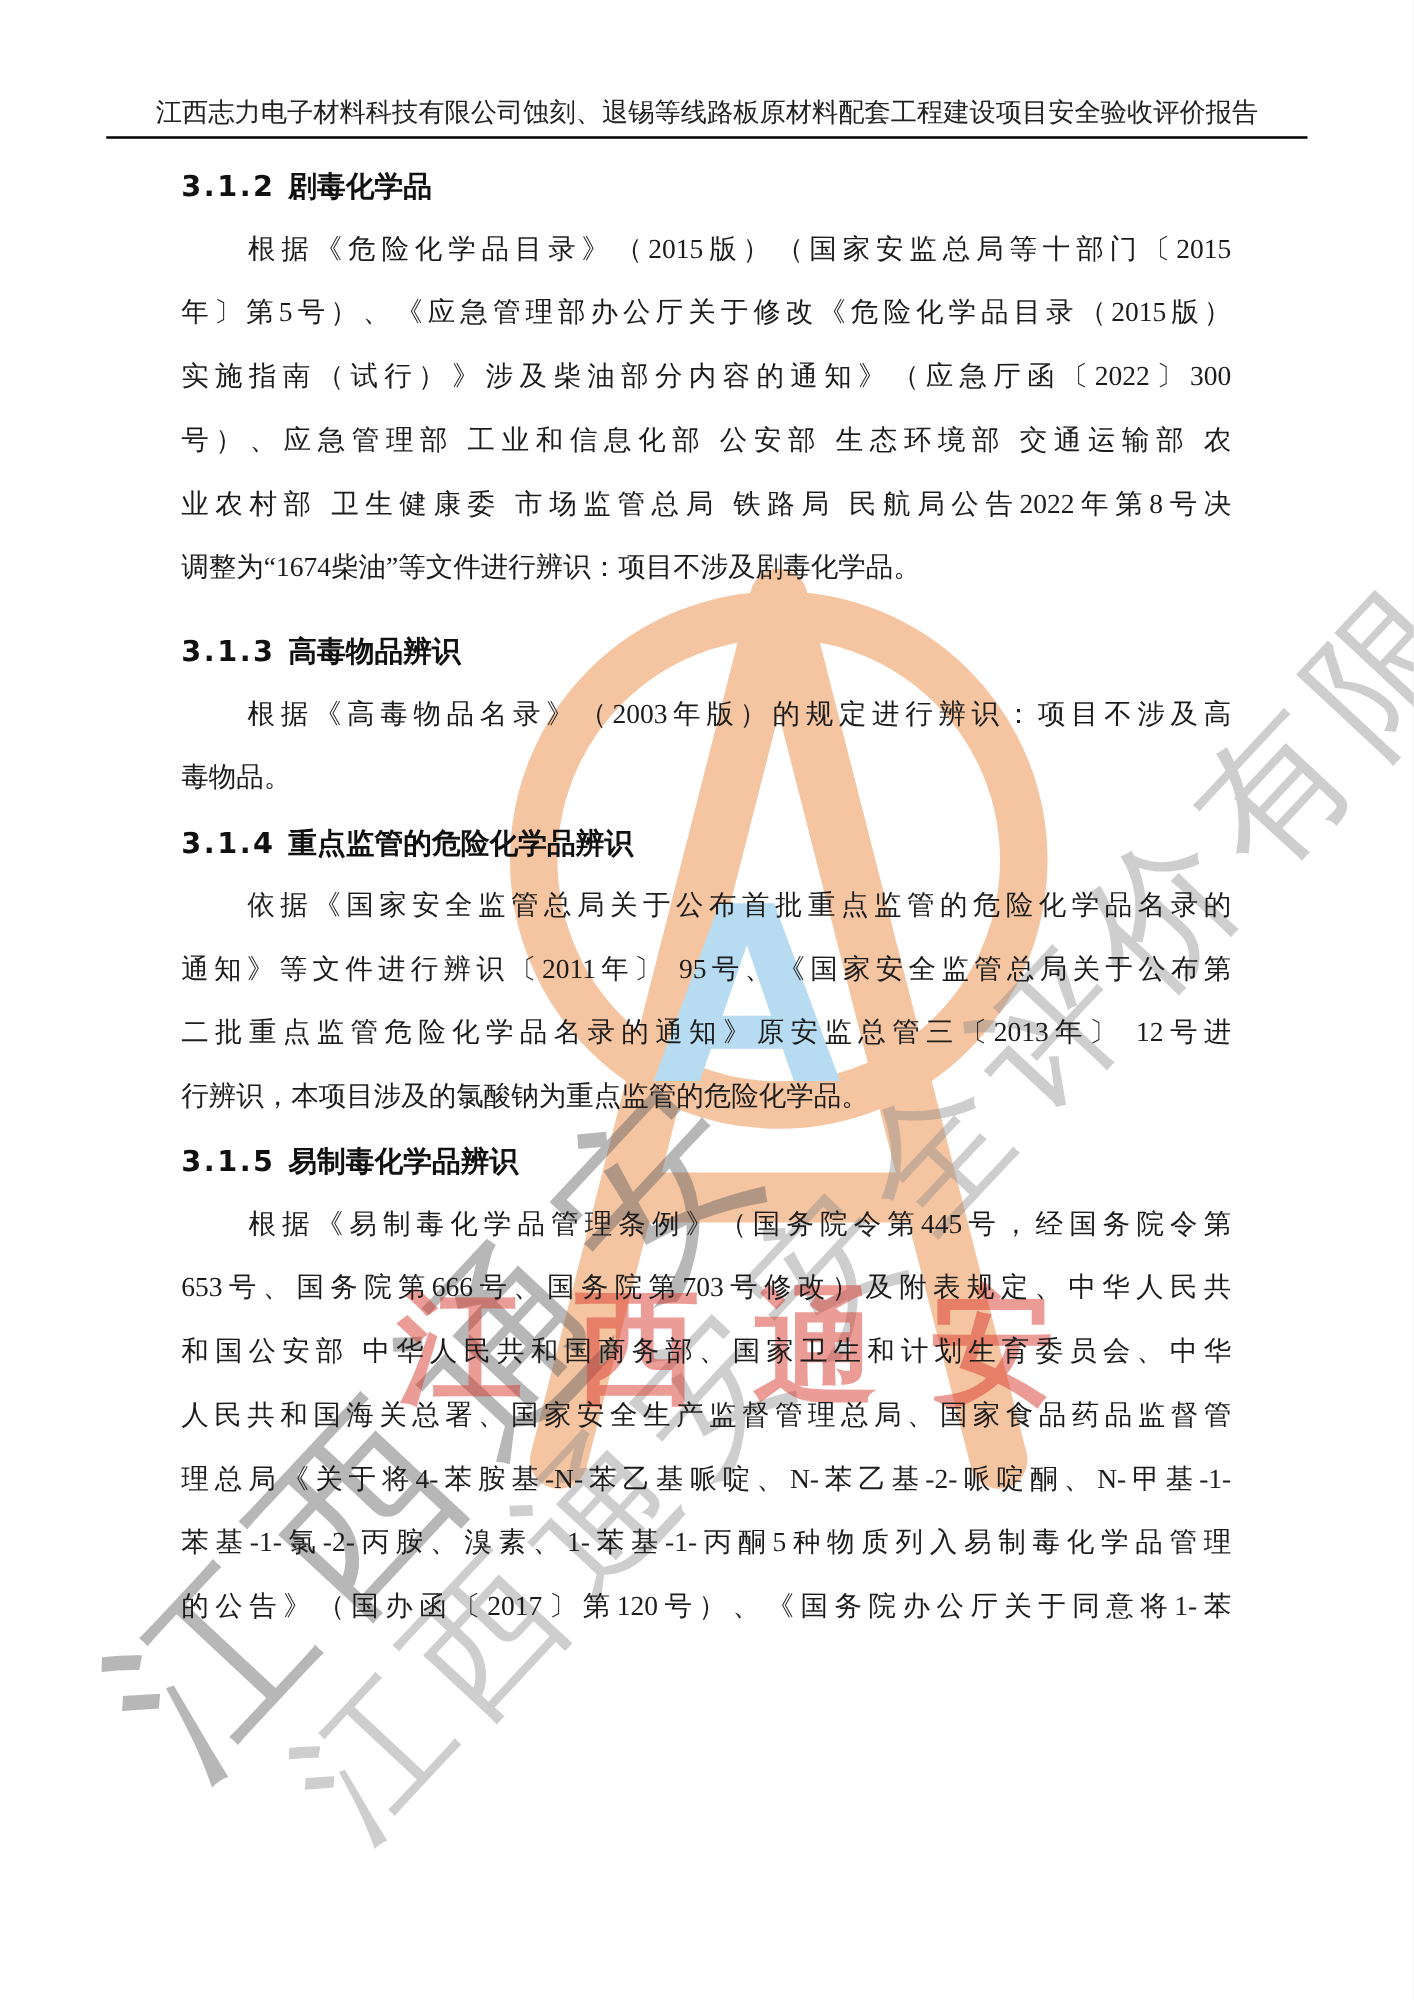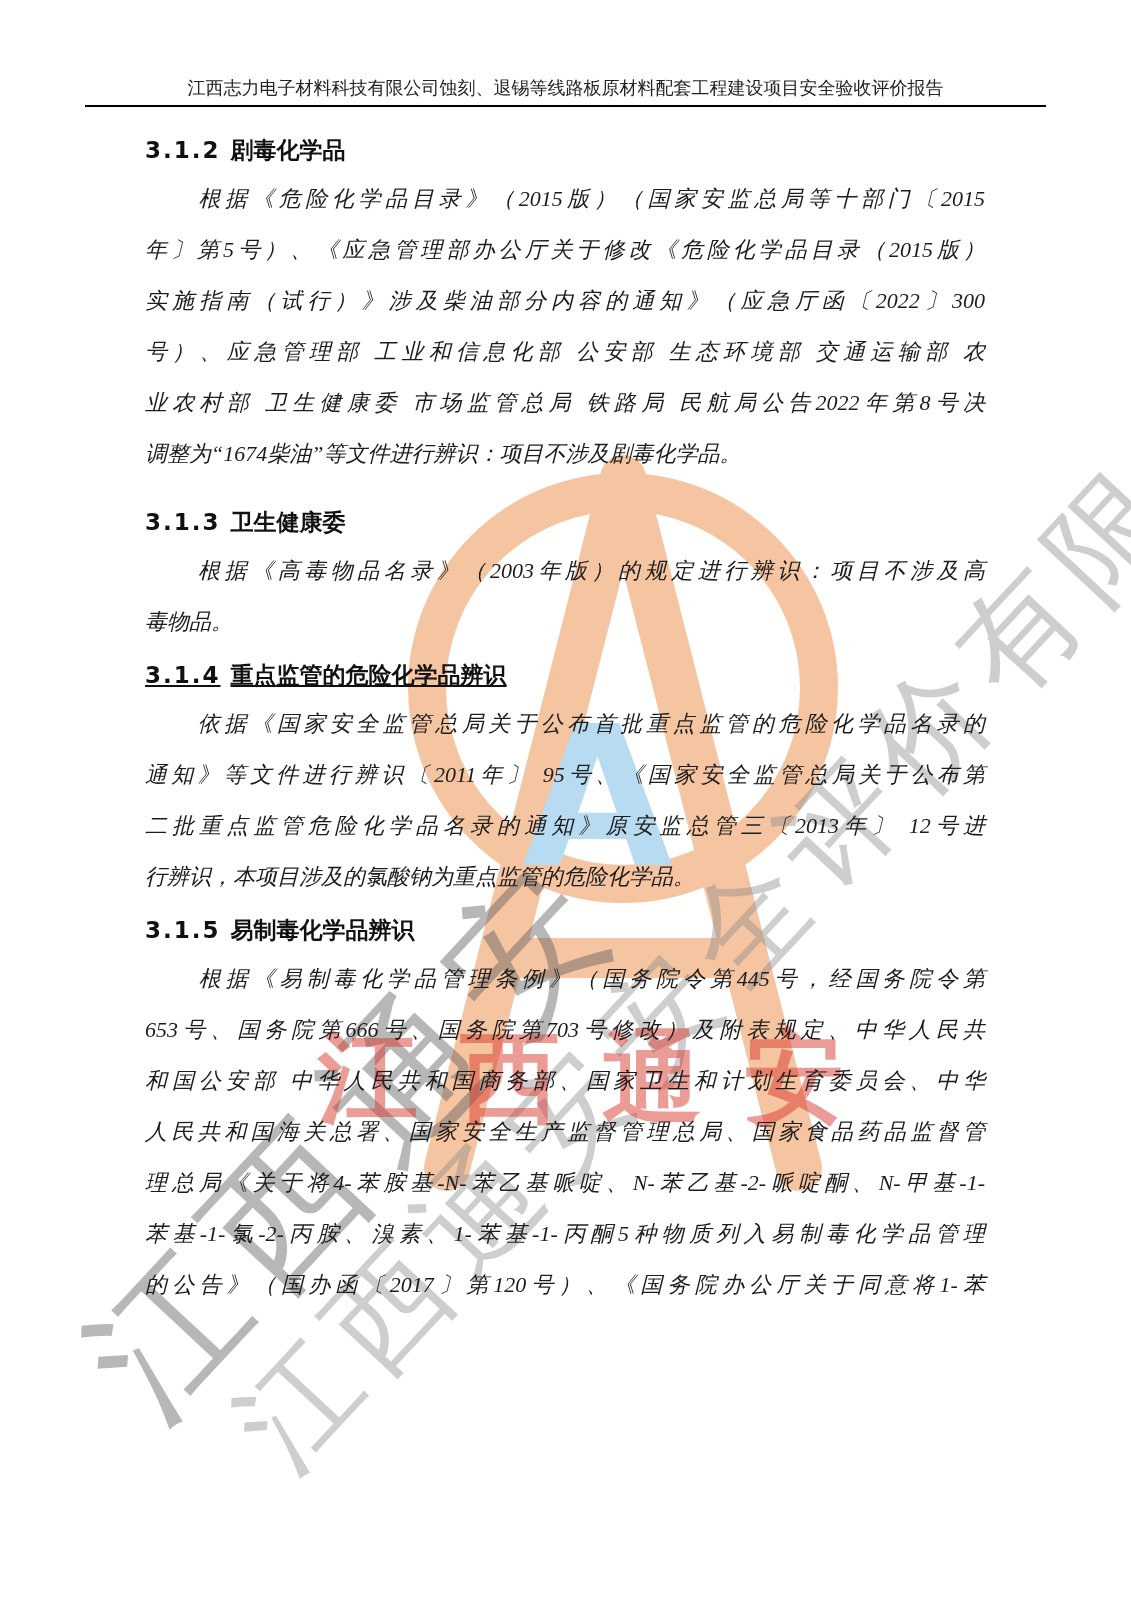--- a/index.html
+++ b/index.html
@@ -38,34 +38,34 @@
   .wm-red {
     left:318px; top:1028px; z-index:4;
     font-family:"DejaVu Sans","Liberation Sans",sans-serif;
     font-weight:bold; font-size:100px; letter-spacing:42px;
     line-height:1; white-space:nowrap;
     color:rgba(217,57,48,0.50);
   }
   
   .doc-header {
     position:absolute; left:85px; top:76px; width:961px; z-index:10;
-    text-align:center; font-size:18px; color:#222;
+    text-align:center; font-size:21px; color:#222;
     padding-bottom:5px; border-bottom:2px solid #000;
   }
   .main { position:absolute; left:145px; top:127px; width:840px; z-index:10; }
   .sec-h {
     margin:0; height:46px; line-height:46px;
     font-family:"DejaVu Sans","Liberation Sans",sans-serif;
     font-weight:bold; font-size:23px; color:#111;
   }
   .sec-h .sec-num { letter-spacing:2px; margin-right:10px;text-align:right; }
   #sec-313 .sec-h { margin-top:20px; }
-  #sec-314 .sec-h { margin-top:5px;text-decoration:underline; }
+  #sec-314 .sec-h { margin-top:5px; }
   #sec-315 .sec-h { margin-top:5px; }
-  .para { margin:0;font-style:italic; }
+  .para { margin:0; }
   .line {
     height:51px; line-height:51px; font-size:22px;
     text-align:justify; text-align-last:justify;
   }
   .line.line-last { text-align-last:left; }
   .doc-footer { position:absolute; left:85px; top:1448px; width:961px; z-index:10; }
   .page-num { text-align:center; font-size:17px; margin-bottom:6px; }
   .foot-rule { border-top:3px solid #000; }
   .foot-row {
     display:flex; justify-content:space-between;
@@ -105,21 +105,21 @@
           <div class="line">年〕第5号）、《应急管理部办公厅关于修改《危险化学品目录（2015版）</div>
           <div class="line">实施指南（试行）》涉及柴油部分内容的通知》（应急厅函〔2022〕300</div>
           <div class="line">号）、应急管理部 工业和信息化部 公安部 生态环境部 交通运输部 农</div>
           <div class="line">业农村部 卫生健康委 市场监管总局 铁路局 民航局公告2022年第8号决</div>
           <div class="line line-last">调整为“1674柴油”等文件进行辨识：项目不涉及剧毒化学品。</div>
         </div>
     </section>
 
     <section id="sec-313">
       <h2 class="sec-h">
-        <span class="sec-num">3.1.3</span><span>卫生健康委</span>
+        <span class="sec-num">3.1.3</span><span>高毒物品辨识</span>
       </h2>
       <div class="para">
           <div class="line">　　根据《高毒物品名录》（2003年版）的规定进行辨识：项目不涉及高</div>
           <div class="line line-last">毒物品。</div>
         </div>
     </section>
 
     <section id="sec-314">
       <h2 class="sec-h">
         <span class="sec-num">3.1.4</span><span>重点监管的危险化学品辨识</span>

